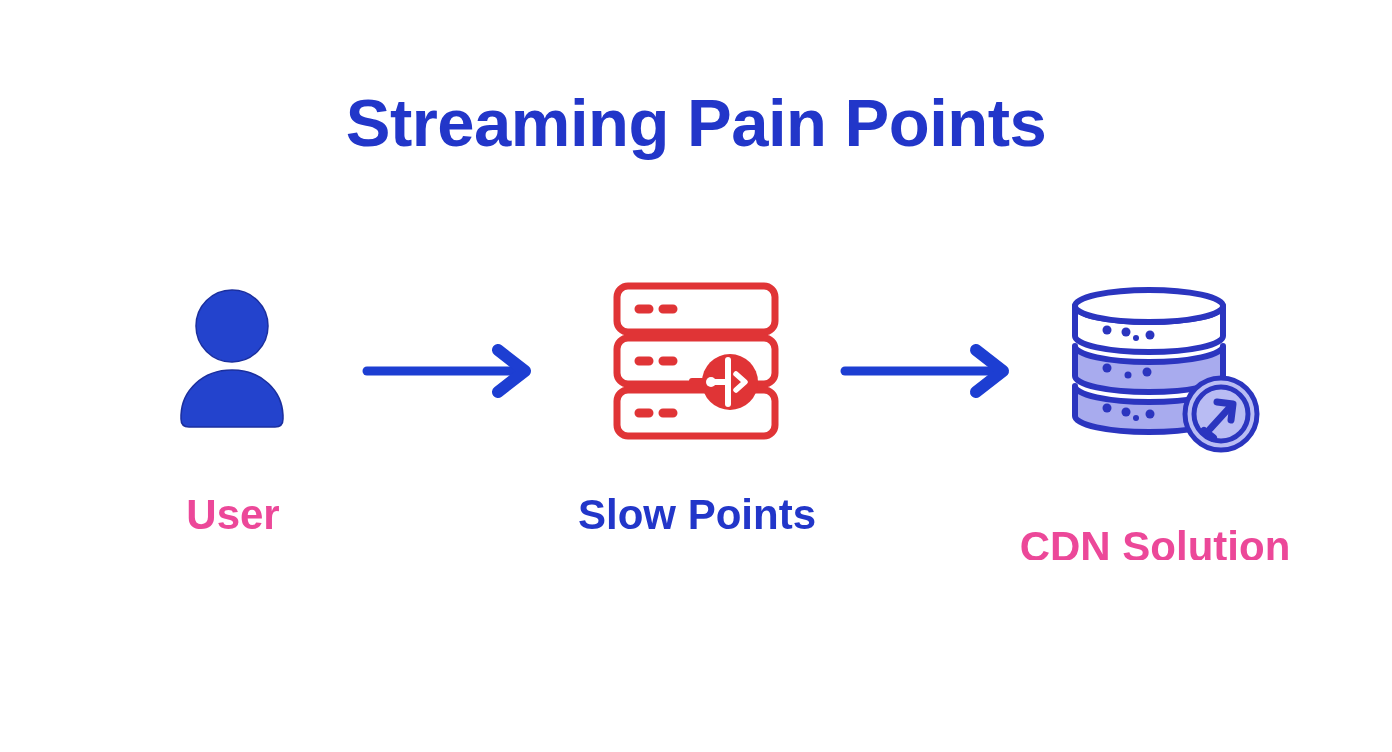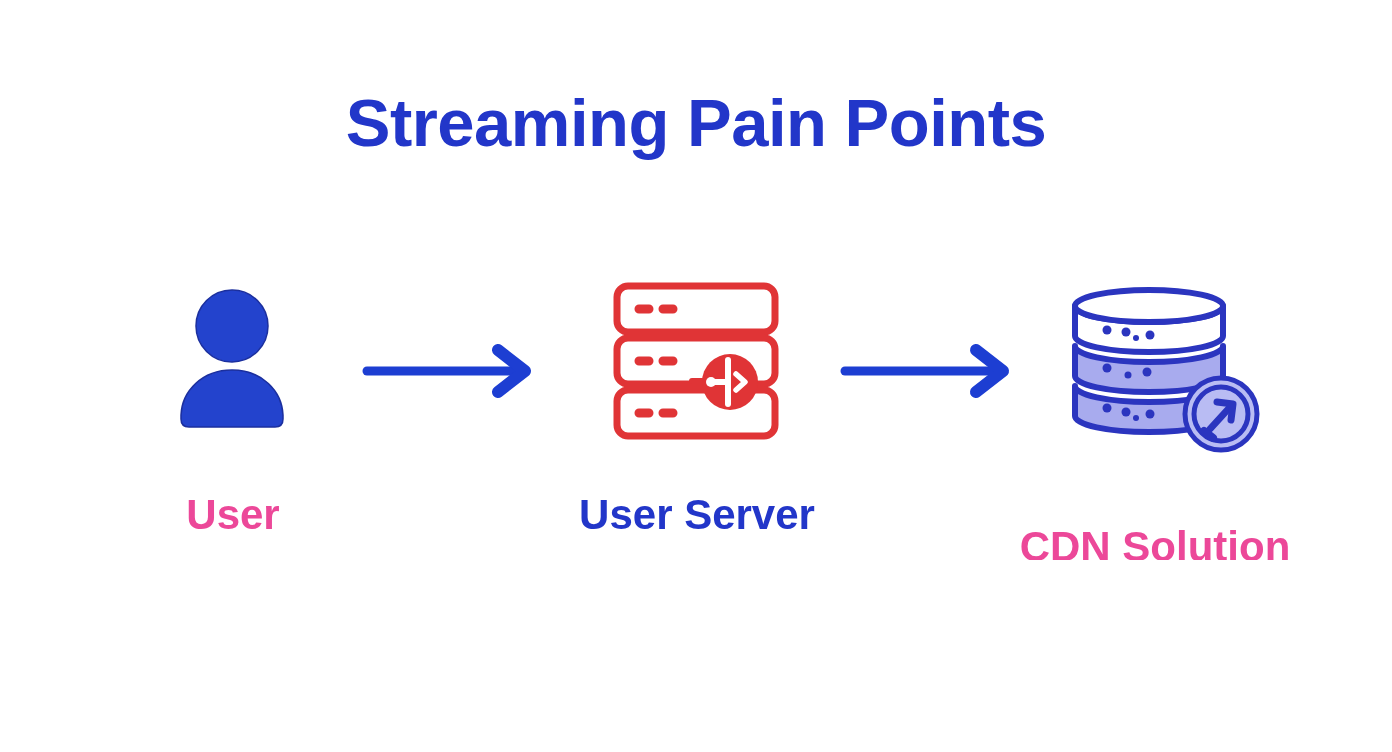--- a/index.html
+++ b/index.html
@@ -126,17 +126,17 @@
       <g stroke="#2b35bf" fill="none" stroke-linecap="round" stroke-linejoin="round">
         <path d="M139 145 L160 122" stroke-width="7"></path>
         <path d="M146 118 L162 120 L160 136" stroke-width="7"></path>
         <path d="M133 147 l9 7" stroke-width="8"></path>
       </g>
     </svg>
   </div>
 
   <div class="node-label label-gray label-user">User</div>
 
-  <div class="node-label label-blue label-server">User Server</div>
+  <div class="node-label label-blue label-server">Slow Points</div>
 
   <div class="node-label label-gray label-cdn">CDN Solution</div>
 
 </div>
 
 </body></html>

